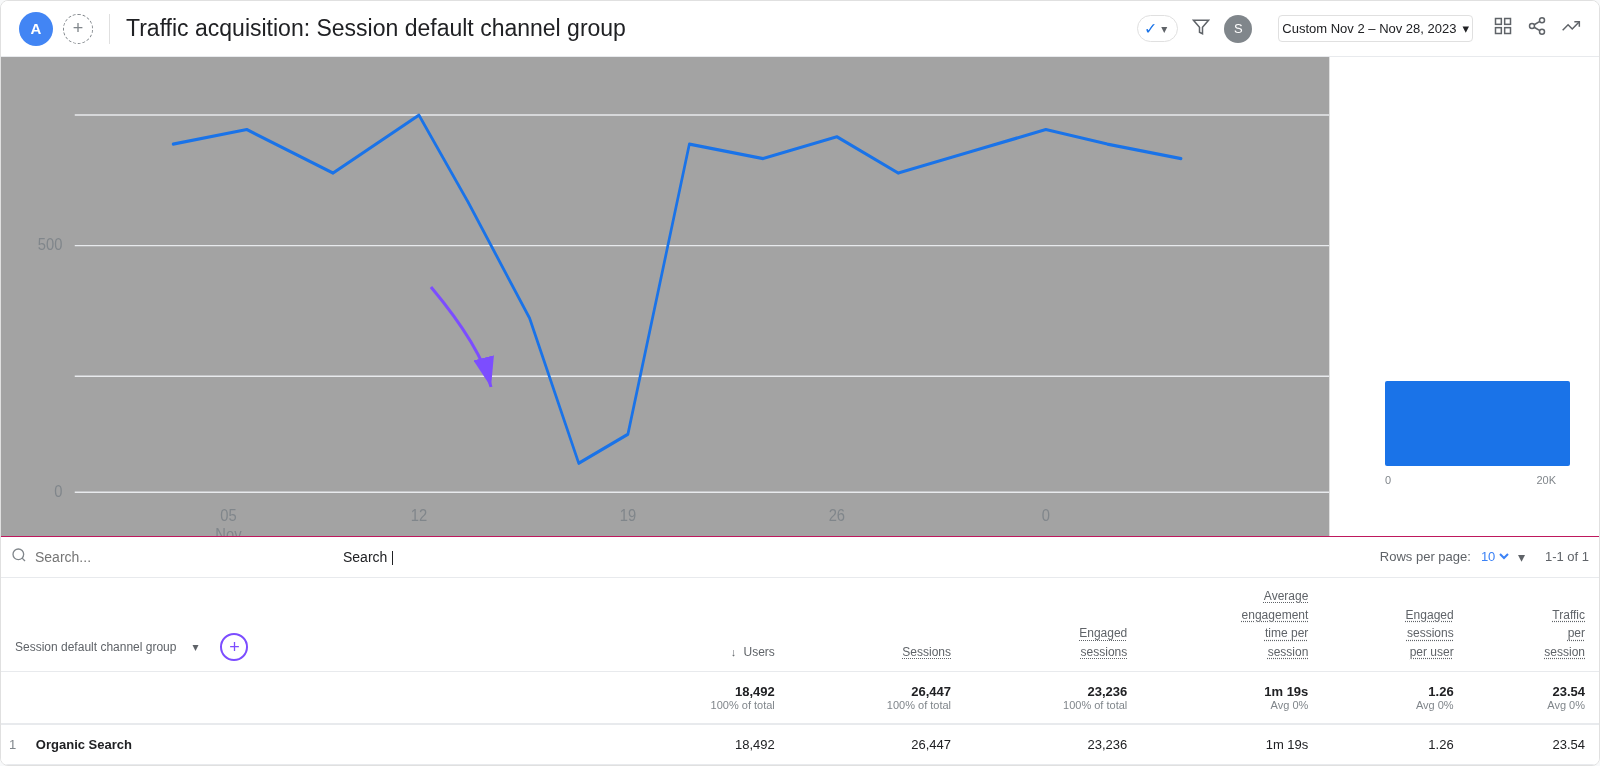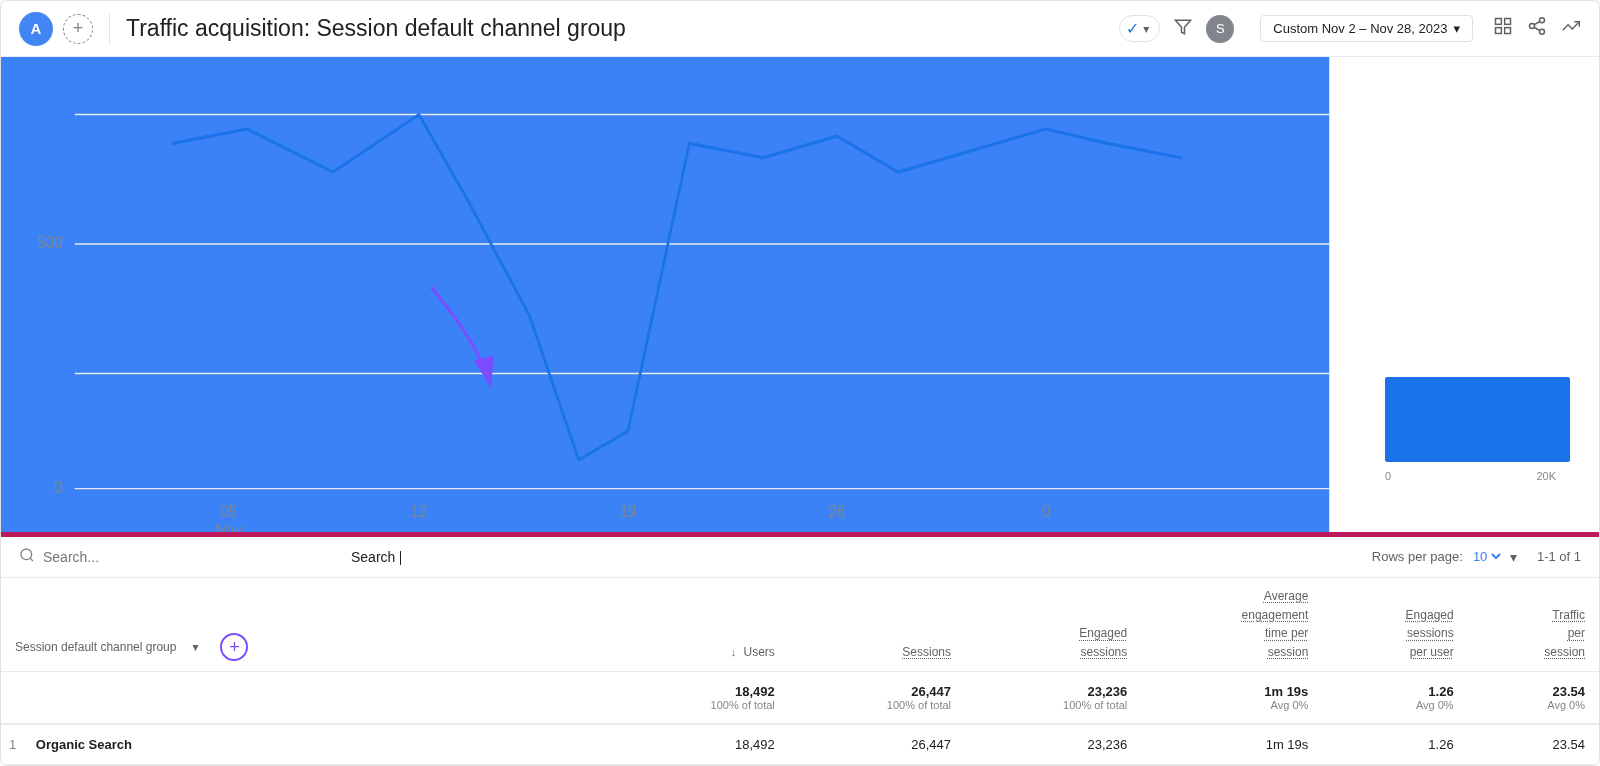--- a/index.html
+++ b/index.html
@@ -118,21 +118,21 @@
       font-weight: 500;
       cursor: pointer;
     }
 
     .date-range {
       display: flex;
       align-items: center;
       gap: 6px;
       border: 1px solid #e0e0e0;
       border-radius: 4px;
-      padding: 5px 12px;
+      padding: 5px 3px;
       cursor: pointer;
       background: #fff;
       font-size: 13px;
       color: #202124;
       margin-left: 16px;
     }
 
     .header-icons {
       display: flex;
       align-items: center;
@@ -143,22 +143,22 @@
     .header-icon-btn {
       cursor: pointer;
       color: #5f6368;
       font-size: 18px;
     }
 
     
     .chart-area {
       flex: 1;
       position: relative;
-      background: #3b82f6;
-      border-bottom: 5px solid #be185d;
+      background: #a3a3a3;
+      border-bottom: 1px solid #be185d;
       overflow: hidden;
       min-height: 340px;
     }
 
     .chart-svg {
       position: absolute;
       left: 0;
       top: 0;
       width: 100%;
       height: 100%;
@@ -172,21 +172,21 @@
     }
 
     
     .table-section {
       background: #fff;
     }
 
     .search-row {
       display: flex;
       align-items: center;
-      padding: 10px 18px;
+      padding: 10px 10px;
       border-bottom: 1px solid #e8eaed;
       gap: 8px;
     }
 
     .search-input-wrapper {
       display: flex;
       align-items: center;
       gap: 8px;
       flex: 1;
     }

